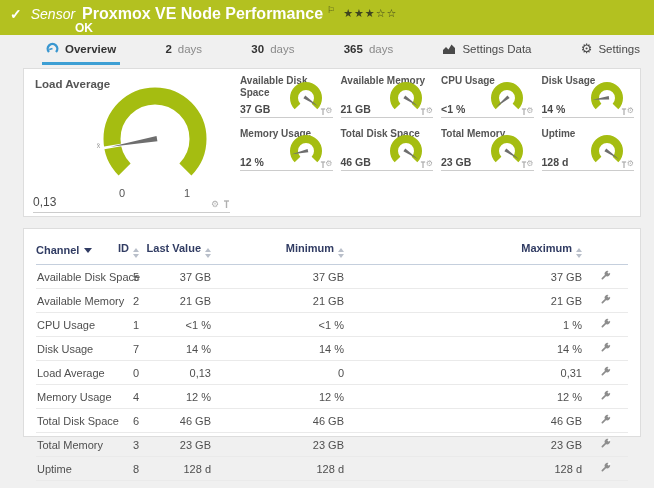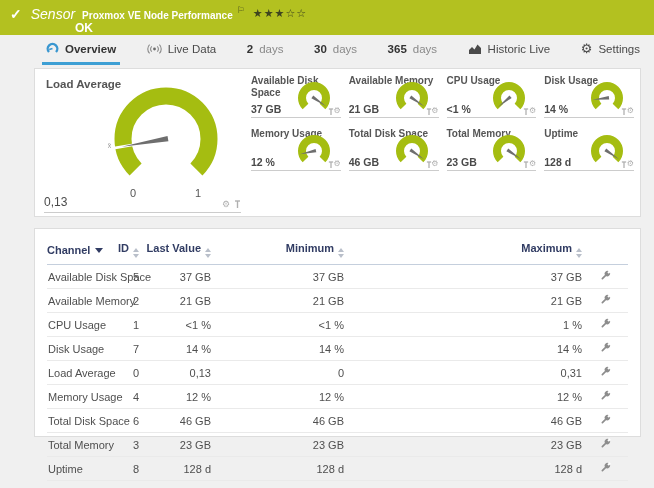--- a/index.html
+++ b/index.html
@@ -4,38 +4,38 @@
 <style>
   * { margin:0; padding:0; box-sizing:border-box; }
   html,body { width:654px; height:488px; overflow:hidden; background:#f0f0f0;
     font-family:"Liberation Sans", sans-serif; font-size:11px; color:#4f4f4f; }
 
   
   .topbar { height:35px; background:var(--header-bg,#b3c120); position:relative;
     display:flex; align-items:flex-start; padding:5px 0 0 10px; color:#fff; }
   .check { font-size:14px; font-weight:bold; margin-right:9px; margin-top:1px; }
   .kind { font-style:italic; font-size:14px; margin-right:7px; }
-  .title { font-weight:bold; font-size:10px; }
+  .title { font-weight:bold; font-size:16px; }
   .flag { font-size:9px; vertical-align:6px; margin-left:4px; color:#454d1d; }
   .stars { margin-left:8px; font-size:11px; letter-spacing:1px; color:#3e441f;
     vertical-align:2px; cursor:pointer; }
   .status { position:absolute; left:75px; top:21px; font-size:12px; font-weight:bold; }
 
   
   .tabstrip { height:30px; background:#f0f0f0; display:flex; align-items:stretch;
     padding:0 10px 0 42px; justify-content:space-between; }
   .tab { display:flex; align-items:center; gap:6px; padding:0 4px; cursor:pointer;
     color:#4a4a4a; font-size:11.5px; border-bottom:3px solid transparent; }
   .tab.selected { border-bottom-color:var(--tab-underline,#3d9fd4); font-weight:bold; color:#333; }
   .tab .num { font-weight:bold; color:#333; }
   .tab .dim { color:#8a8a8a;text-align:right; }
   .tab .gearchar { font-size:13px; color:#4a4a4a; line-height:1; }
 
   
-  .content { padding:3px 13px 0 34px; }
+  .content { padding:3px 13px 0 23px; }
   .card { background:#fff; border:1px solid #ddd; }
   .gauges-card { height:149px; display:flex; margin-bottom:11px; }
   .table-card { height:209px; padding:6px 12px 0 12px; }
 
   
   .main-cell { width:213px; position:relative; flex:none; }
   .gauge-label { font-size:11.5px; font-weight:bold; color:#555; }
   .main-cell .gauge-label { position:absolute; left:11px; top:9px; }
   #main-gauge { position:absolute; left:68px; top:16px; }
   .scale { position:absolute; top:118px; width:14px; text-align:center; color:#555; font-size:11px; }
@@ -90,44 +90,36 @@
 
 <div class="tabstrip">
   <div class="tab selected">
     <svg width="13" height="13" viewBox="0 0 13 13">
       <path d="M 3.0 10.0 A 4.8 4.8 0 1 1 10.0 10.0" fill="none" stroke="#3a97d0" stroke-width="2.4"></path>
       <line x1="6.5" y1="6.5" x2="3.2" y2="7.6" stroke="#3a97d0" stroke-width="1.6"></line>
     </svg>
     <span>Overview</span>
   </div>
   <div class="tab">
-    <svg width="15" height="12" viewBox="0 0 15 12">
-      <circle cx="7.5" cy="6" r="1.4" fill="#6a6a6a"></circle>
-      <path d="M4.8,3.3 a3.6,3.6 0 0 0 0,5.4 M2.6,1.6 a6.2,6.2 0 0 0 0,8.8" fill="none" stroke="#8a8a8a" stroke-width="1.1"></path>
-      <path d="M10.2,3.3 a3.6,3.6 0 0 1 0,5.4 M12.4,1.6 a6.2,6.2 0 0 1 0,8.8" fill="none" stroke="#8a8a8a" stroke-width="1.1"></path>
-    </svg>
-    <span>Live Data</span>
-  </div>
-  <div class="tab">
     <span class="num">2</span>
     <span class="dim">days</span>
   </div>
   <div class="tab">
     <span class="num">30</span>
     <span class="dim">days</span>
   </div>
   <div class="tab">
     <span class="num">365</span>
     <span class="dim">days</span>
   </div>
   <div class="tab">
     <svg width="14" height="12" viewBox="0 0 14 12">
       <polygon points="1,11 1,7 4,4 6.5,6.5 9.5,1.5 13,5 13,11" fill="#4a4a4a"></polygon>
     </svg>
-    <span>Historic Live</span>
+    <span>Settings Data</span>
   </div>
   <div class="tab">
     <span class="gearchar">⚙</span>
     <span>Settings</span>
   </div>
 </div>
 
 <div class="content">
 
   <div class="card gauges-card">

